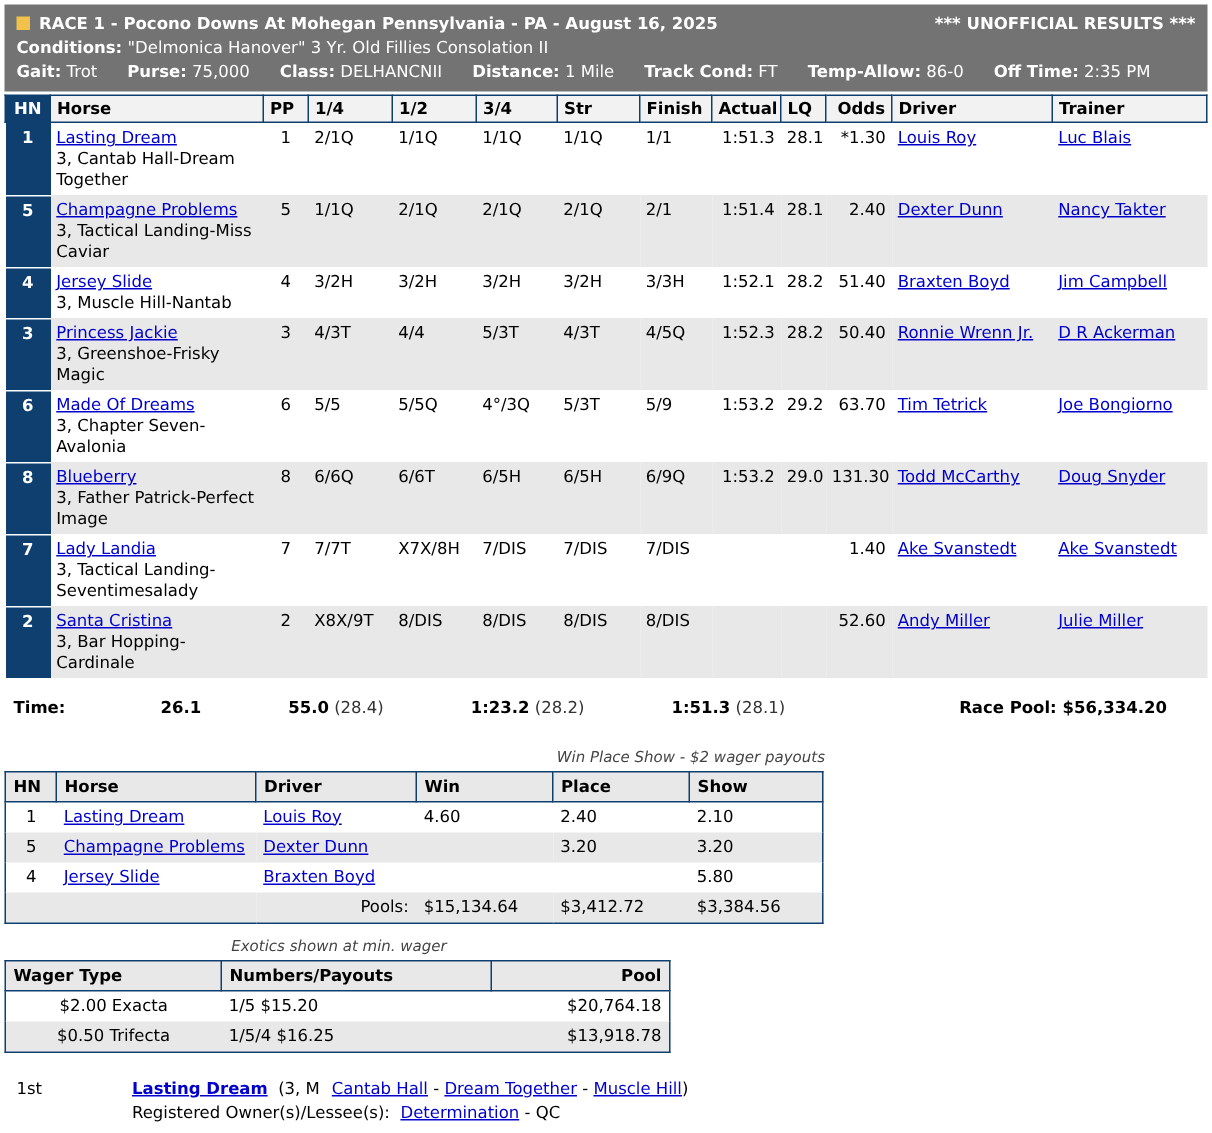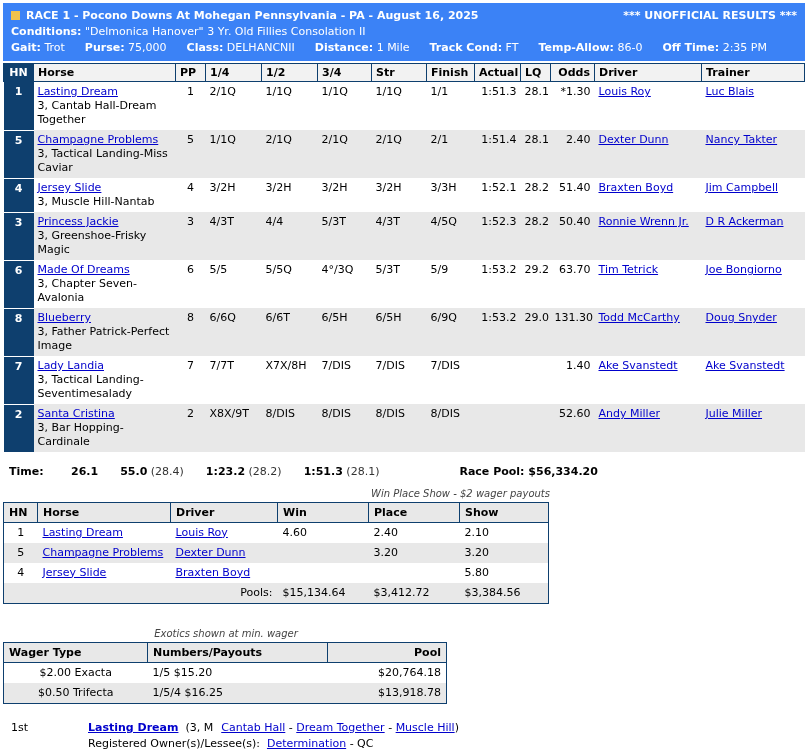--- a/index.html
+++ b/index.html
@@ -8,21 +8,21 @@
     width:808px;
     font-family:"DejaVu Sans","Liberation Sans",sans-serif;
     font-size:11px;
     color:#000;
     padding:3px;
   }
   a { color:#0000CC; text-decoration:underline; cursor:pointer; }
 
   
   .topbar {
-    background:#3b82f6;
+    background:#737373;
     color:#fff;
     padding:5px 8px 6px 8px;
     line-height:15px;
   }
   .topbar .line1 { display:flex; justify-content:space-between; align-items:center; font-weight:bold; }
   .race-title-wrap { display:flex; align-items:center; gap:6px; }
   .gold-square { width:9px; height:9px; background:#F0C24B; display:inline-block; flex:0 0 auto; }
   .topbar .line2 { margin-top:1px; }
   .topbar .line3 { margin-top:1px; }
   .topbar b { font-weight:bold; }
@@ -46,21 +46,21 @@
   .results td.c-hn {
     background:#0E3F6E; color:#fff; font-weight:bold; text-align:center;
     border-bottom:1px solid #fff;
   }
   .results td.c-actual { text-align:right; }
   .results td.c-odds { text-align:right; }
   .results td.c-pp { text-align:center; }
   .pedigree { color:#000; }
 
   
-  .time-row { margin:12px 0 10px 6px; display:flex; align-items:flex-end; }
+  .time-row { margin:12px 0 22px 6px; display:flex; align-items:flex-end;gap:36px; }
   .time-row .t-label { font-weight:bold; width:62px; }
   .time-item { margin-right:22px; white-space:nowrap; }
   .time-item b { font-weight:bold; }
   .split { color:#333; font-weight:normal; }
   .race-pool { margin-left:58px; font-weight:bold; white-space:nowrap; }
 
   
   .tbl-caption { font-style:italic; font-size:10px; color:#444; margin:3px 1px; }
   .caption-right { width:546px; text-align:right; }
   .caption-center { width:444px; text-align:center; }
@@ -328,21 +328,21 @@
         <td></td>
         <td></td>
         <td class="pools-label">Pools:</td>
         <td class="r">$15,134.64</td>
         <td class="r">$3,412.72</td>
         <td class="r">$3,384.56</td>
       </tr>
     </tbody>
 </table>
 
-<div class="tbl-caption caption-center" style="margin-top:24px">Exotics shown at min. wager</div>
+<div class="tbl-caption caption-center" style="margin-top:10px">Exotics shown at min. wager</div>
 <table class="paytable exotics">
   <colgroup>
     <col style="width:144px">
       <col style="width:180px">
       <col>
   </colgroup>
   <thead id="exotics-head">
       <tr>
         <th class="c-wager">Wager Type</th>
         <th class="c-numbers">Numbers/Payouts</th>

